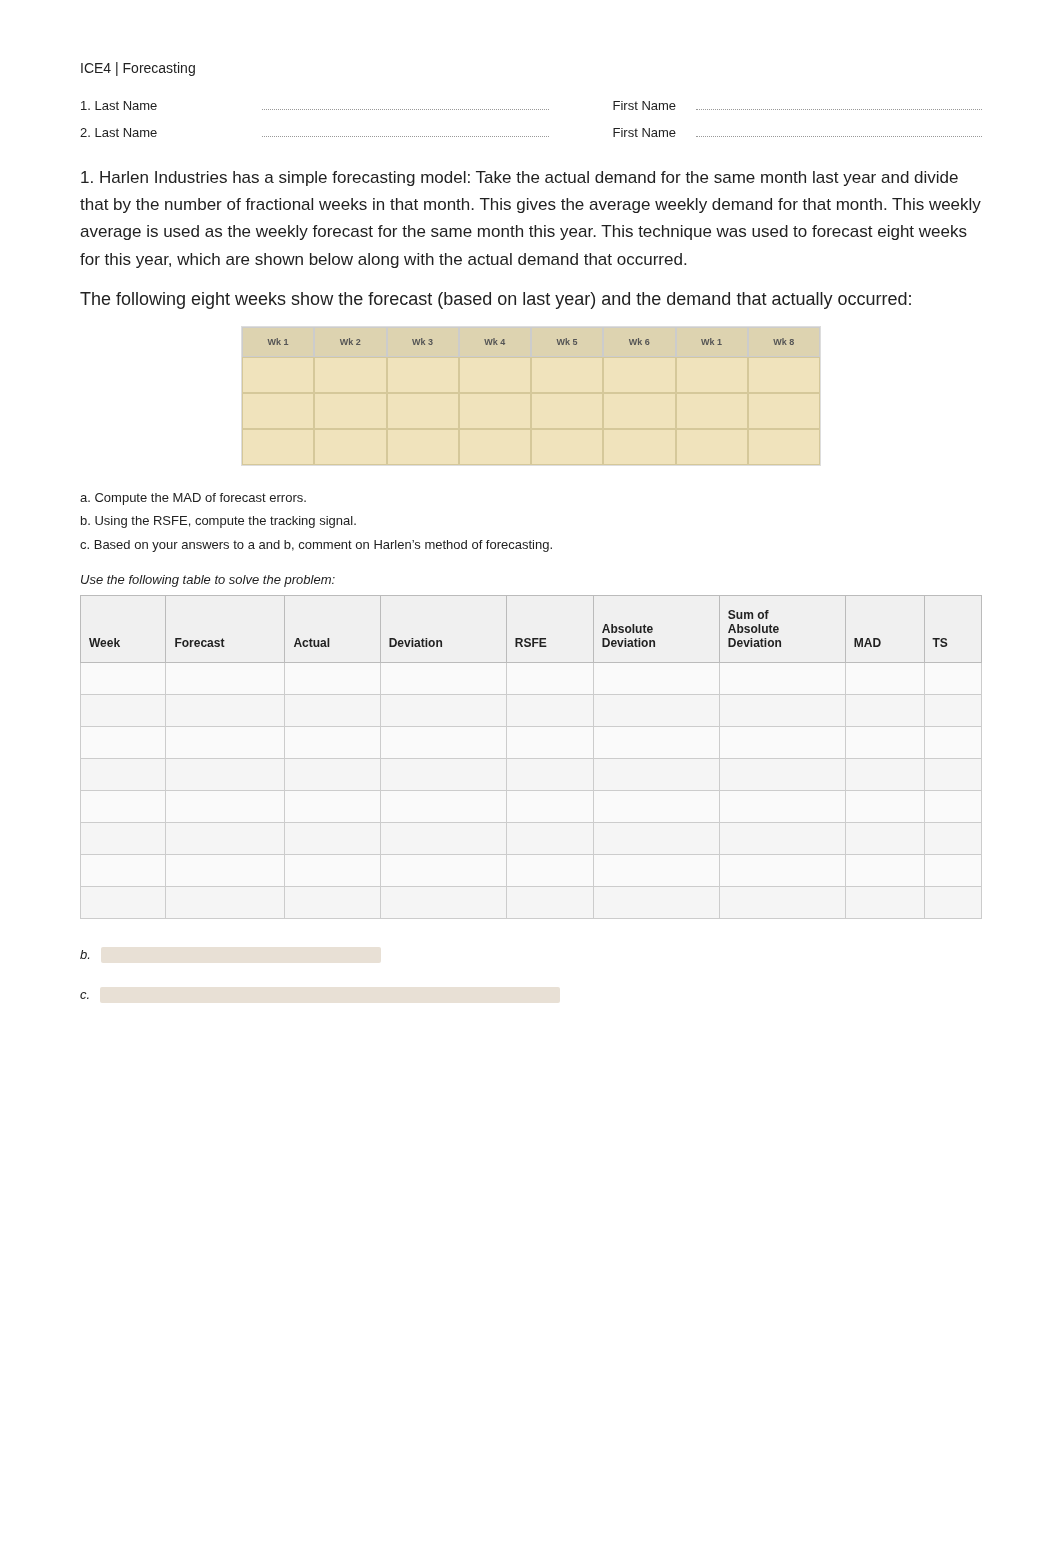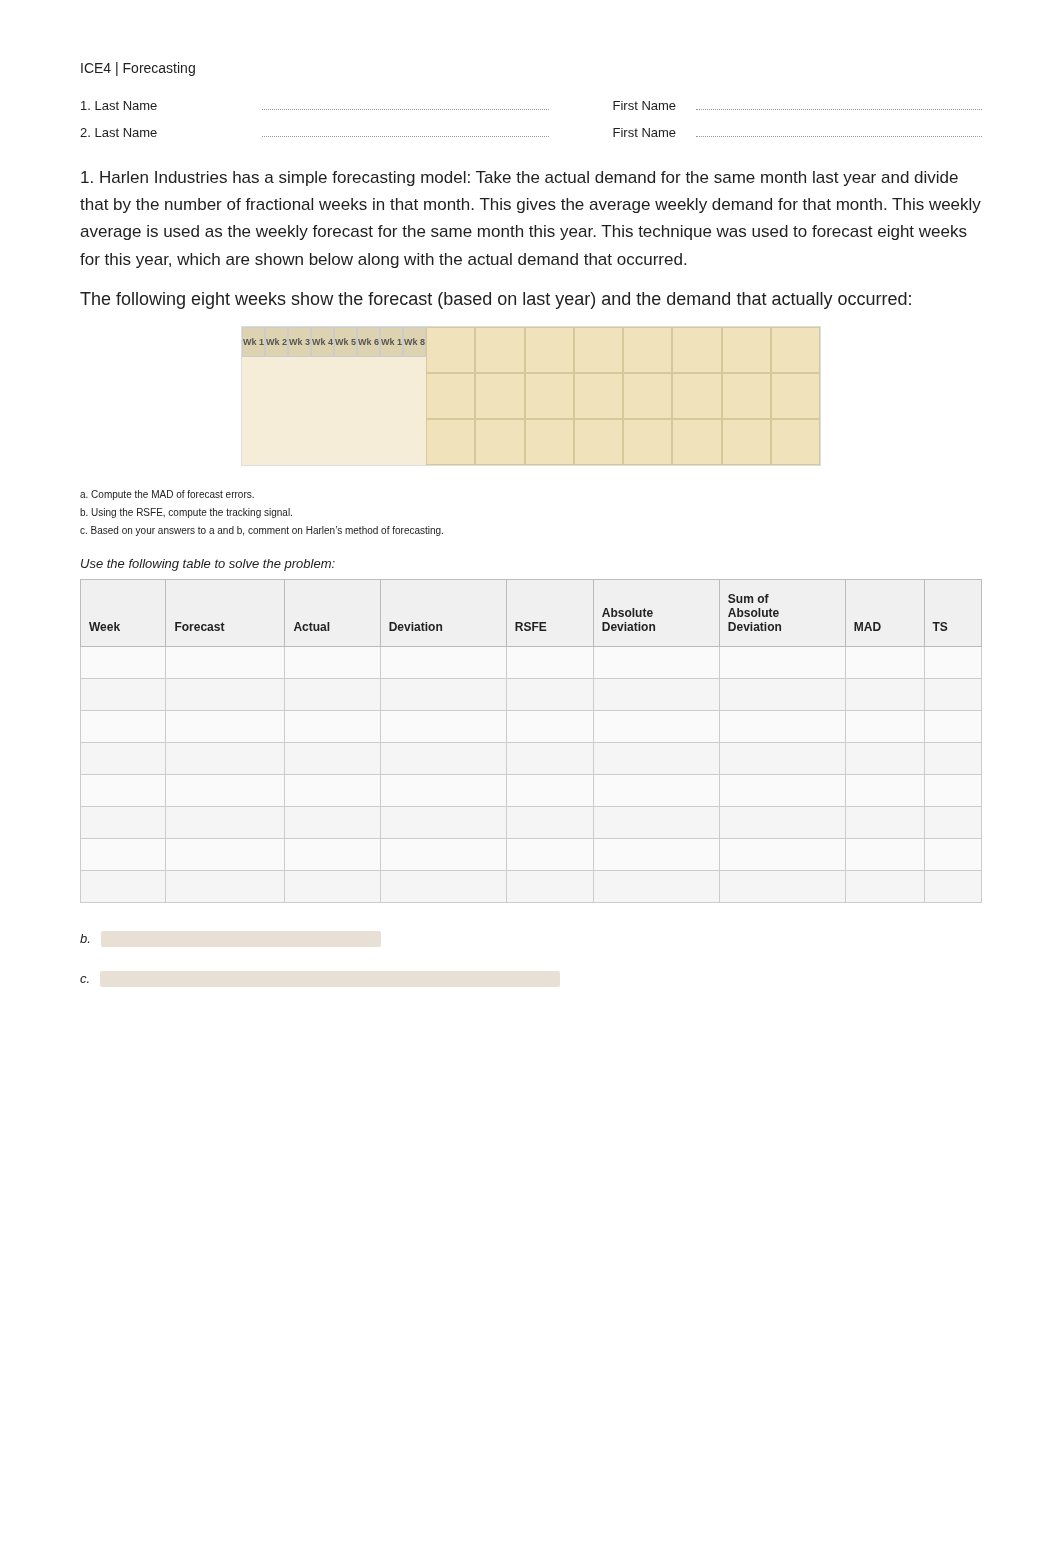--- a/index.html
+++ b/index.html
@@ -42,21 +42,21 @@
       line-height: 1.6;
       font-size: 17px;
     }
     .chart-container {
       margin: 16px 0 20px 0;
       display: flex;
       justify-content: center;
     }
     .questions {
       margin: 16px 0;
-      font-size: 10px;
+      font-size: 13px;
       line-height: 1.8;
     }
     .question-line {
       display: block;
     }
     .instruction {
       font-style: italic;
       margin: 16px 0 8px 0;
       font-size: 13px;
     }
@@ -104,21 +104,21 @@
       border-radius: 2px;
       margin: 8px 0;
       width: 460px;
     }
     .chart-visual {
       width: 580px;
       height: 140px;
       background: #f5edd8;
       border: 1px solid #ddd;
       display: flex;
-      flex-direction: row;
+      flex-direction: column;
     }
     .chart-header-row {
       display: flex;
       height: 30px;
     }
     .chart-header-cell {
       flex: 1;
       background: #ddd3b0;
       border: 1px solid #ccc;
       display: flex;

